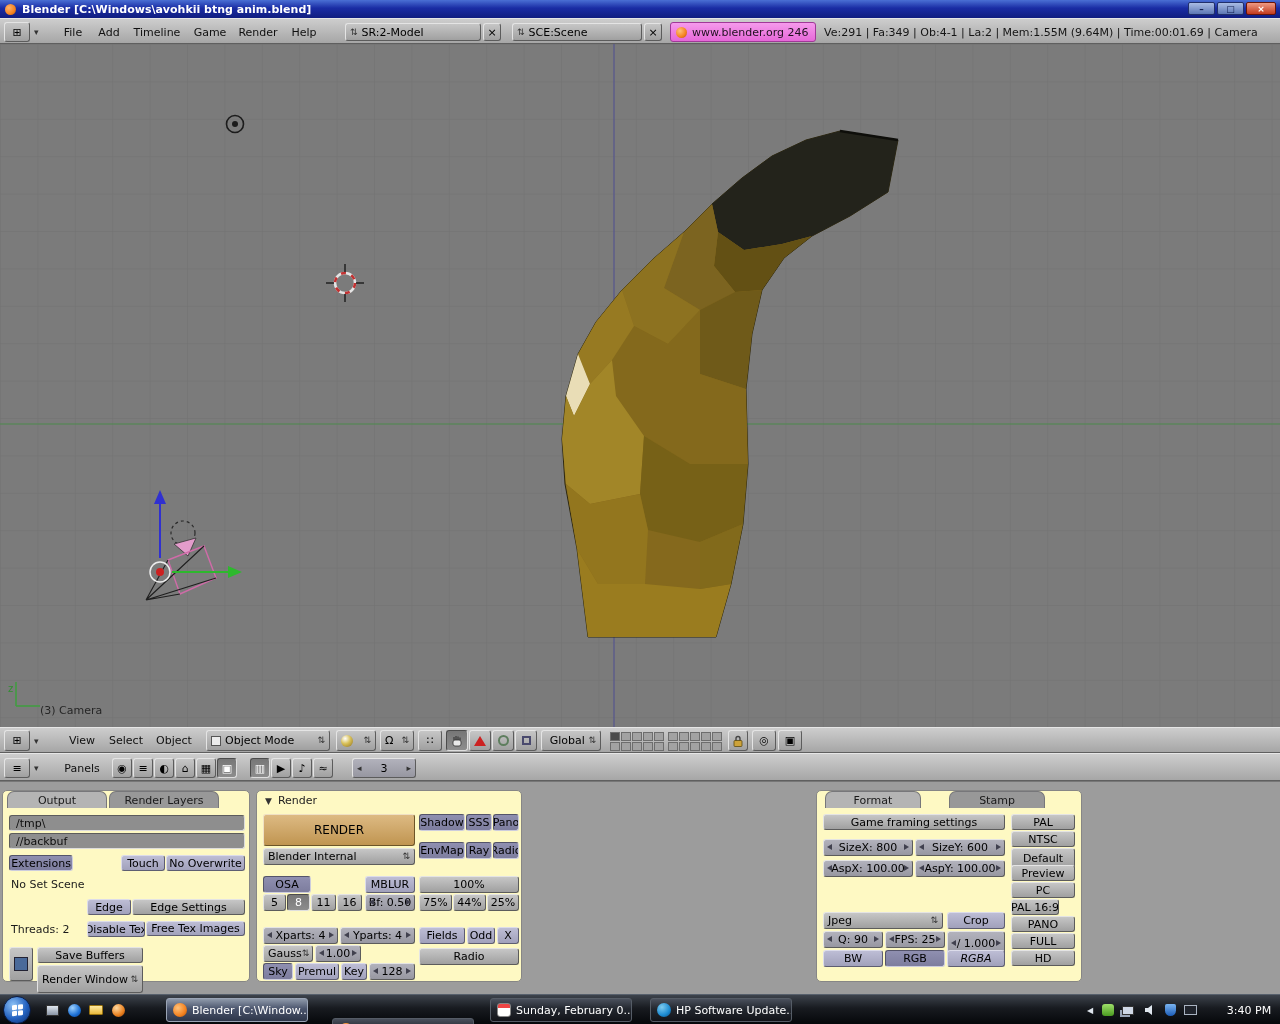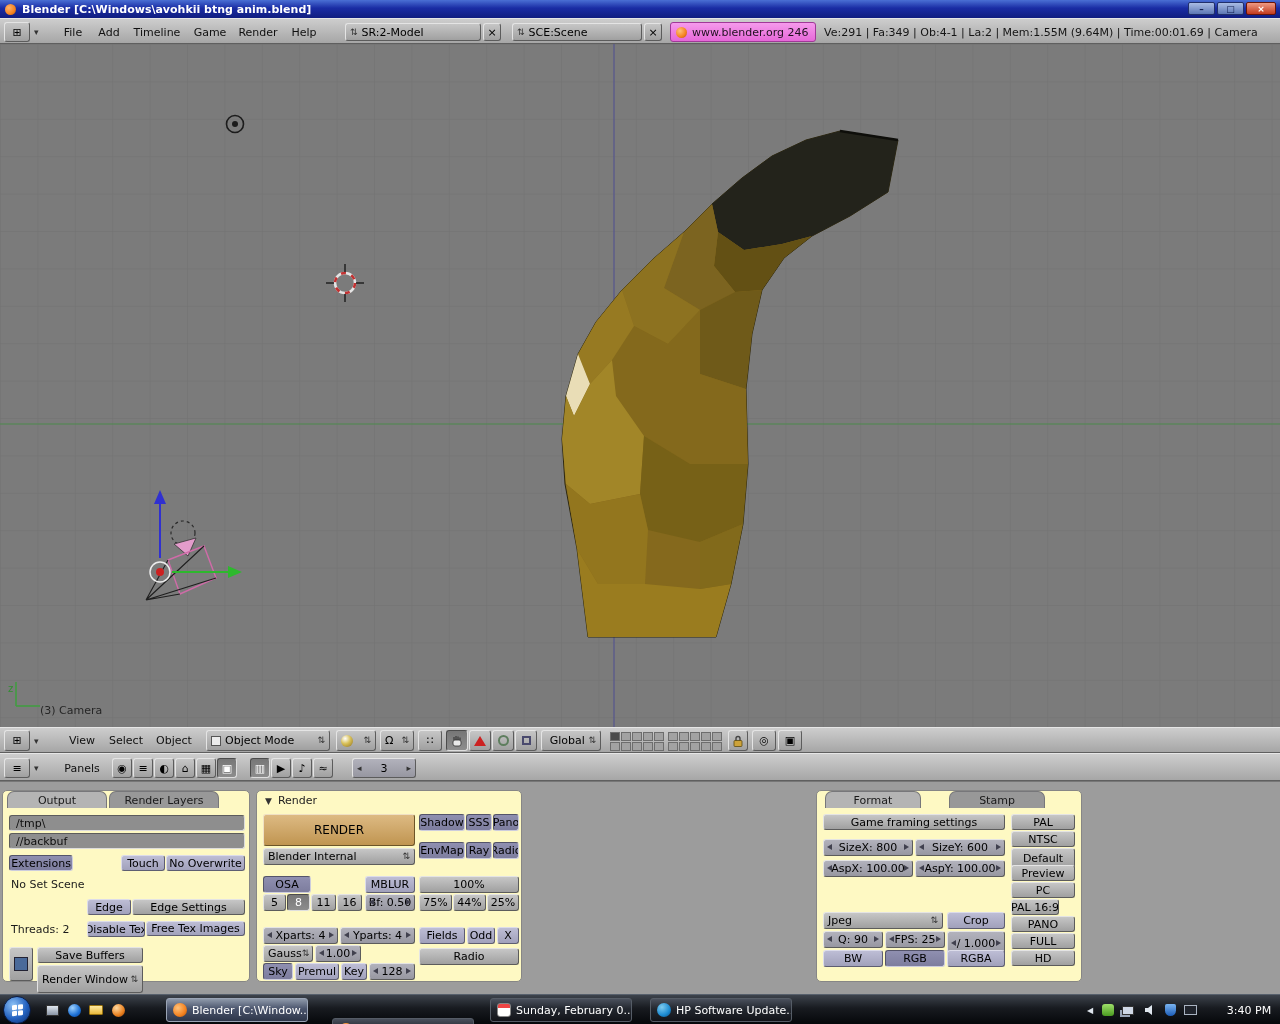--- a/index.html
+++ b/index.html
@@ -365,21 +365,21 @@
       <div class="b dd" style="left:6px;top:121px;width:120px;height:17px;">
         <span style="flex:1;text-align:left;">Jpeg</span>
         <span class="updn">⇅</span>
       </div>
       <div class="b tg-off" style="left:130px;top:121px;width:58px;height:17px;">Crop</div>
       <div class="b num spin" style="left:6px;top:140px;width:60px;height:17px;">Q: 90</div>
       <div class="b num spin" style="left:68px;top:140px;width:60px;height:17px;">FPS: 25</div>
       <div class="b num spin" style="left:130px;top:140px;width:58px;height:25px;">/ 1.000</div>
       <div class="b tg-off" style="left:6px;top:159px;width:60px;height:17px;">BW</div>
       <div class="b tg-on" style="left:68px;top:159px;width:60px;height:17px;">RGB</div>
-      <div class="b tg-off" style="left:130px;top:159px;width:58px;height:17px;">RGBA</div>
+      <div class="b tg-off" style="left:130px;top:159px;width:58px;height:17px;font-style:italic;">RGBA</div>
       <div class="b" style="left:194px;top:23px;width:64px;height:16px;">PAL</div>
       <div class="b" style="left:194px;top:40px;width:64px;height:16px;">NTSC</div>
       <div class="b" style="left:194px;top:57px;width:64px;height:20px;">Default</div>
       <div class="b" style="left:194px;top:74px;width:64px;height:16px;">Preview</div>
       <div class="b" style="left:194px;top:91px;width:64px;height:16px;">PC</div>
       <div class="b" style="left:194px;top:108px;width:48px;height:16px;">PAL 16:9</div>
       <div class="b" style="left:194px;top:125px;width:64px;height:16px;">PANO</div>
       <div class="b" style="left:194px;top:142px;width:64px;height:16px;">FULL</div>
       <div class="b" style="left:194px;top:159px;width:64px;height:16px;">HD</div>
     </div>

